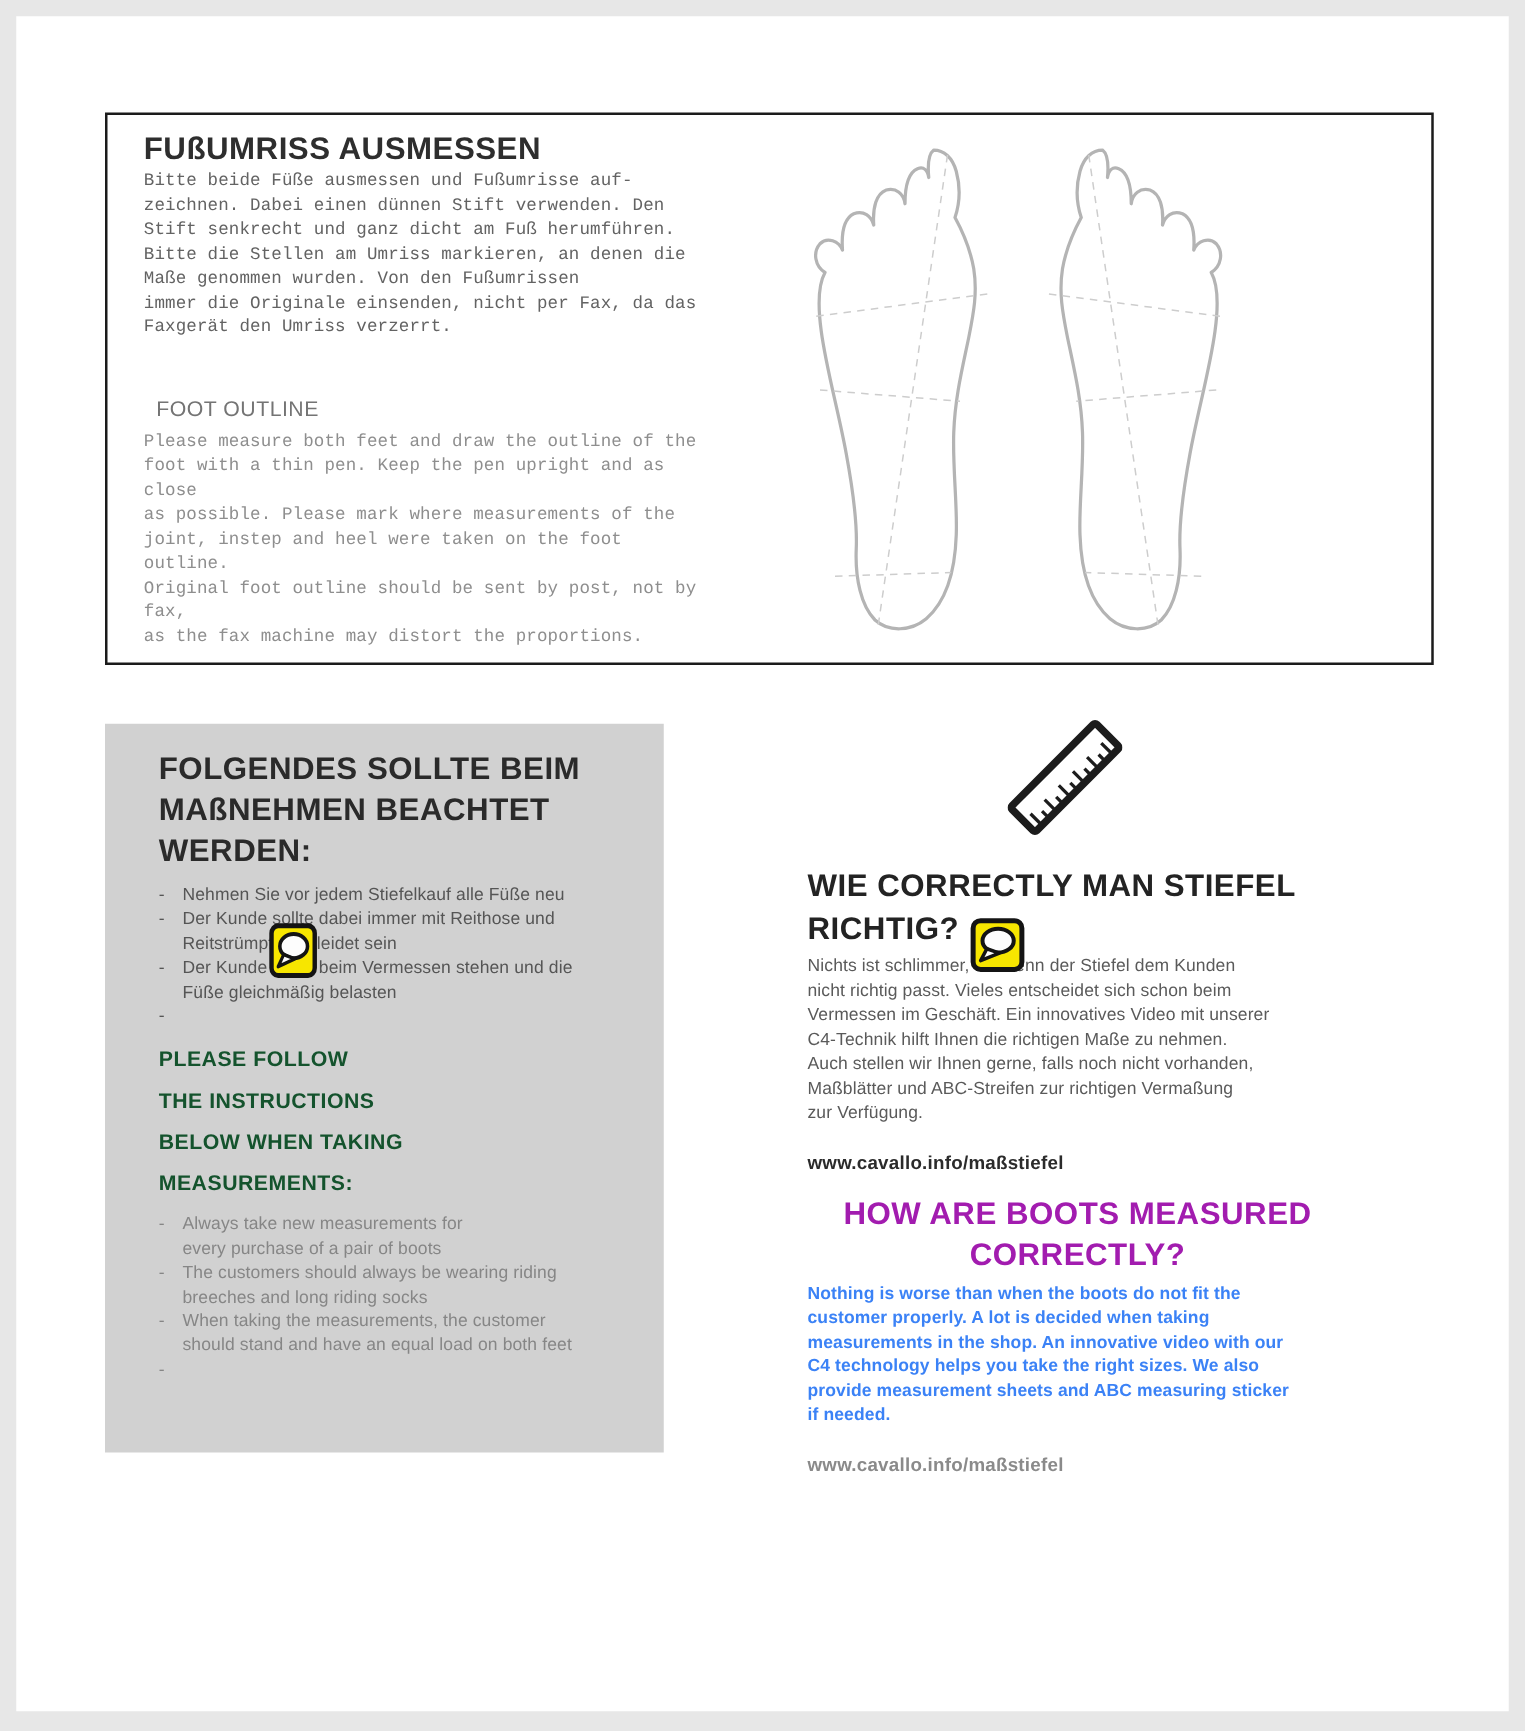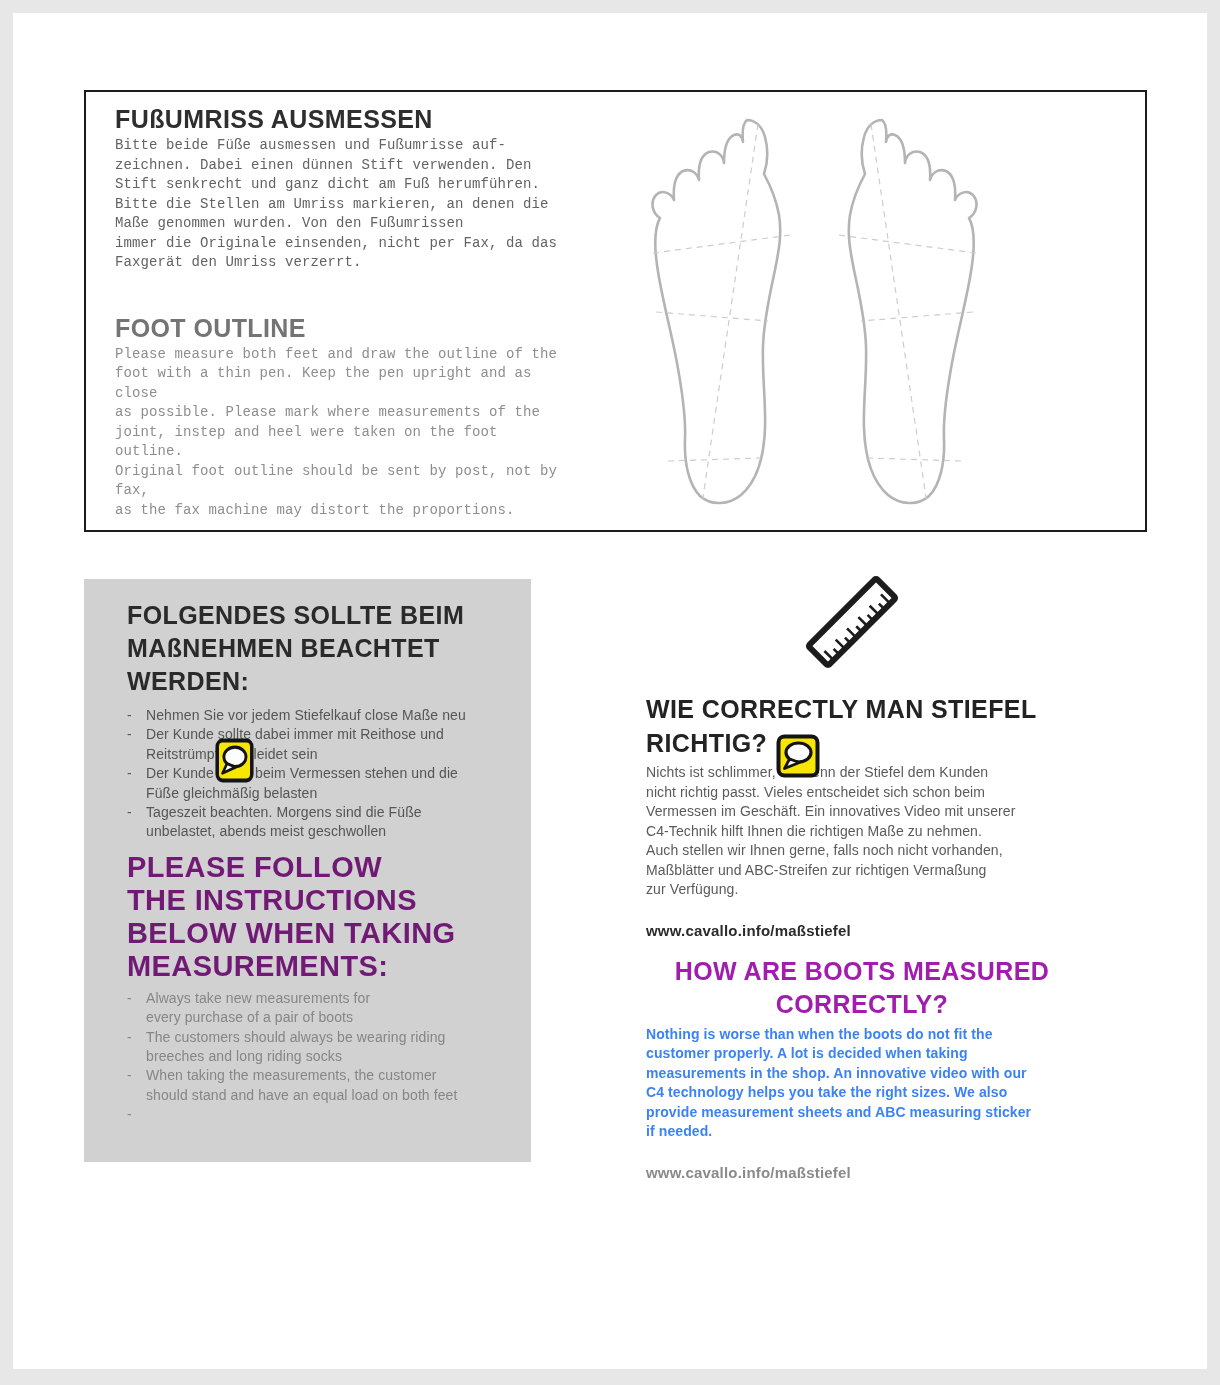--- a/index.html
+++ b/index.html
@@ -23,43 +23,43 @@
     background:#fff;
   }
   .top-box .text{
     position:absolute;left:29px;top:12px;width:450px;
   }
   .h-de{
     font-size:25px;font-weight:bold;color:#2e2e2e;
     letter-spacing:.4px;margin:0;line-height:30px;
   }
   .h-en{
-    font-size:25px;font-weight:bold;color:#747474;
-    letter-spacing:.4px;margin:40px 0 0 0;line-height:30px;
+    font-size:17px;font-weight:normal;color:#747474;
+    letter-spacing:.4px;margin:40px 0 0 10px;line-height:30px;
   }
   .body-txt{
     font-size:14px;line-height:19.5px;margin:2px 0 0 0;
     white-space:pre-line;letter-spacing:.1px;font-family:Liberation Mono, monospace;
   }
   .de-body{color:#636363;}
   .en-body{color:#8e8e8e;}
   
   .feet{position:absolute;left:560px;top:24px;}
   
   .gray-box{
     position:absolute;left:71px;top:566px;
     width:447px;height:583px;background:#d1d1d1;
     padding:20px 22px 0 43px;box-sizing:border-box;
   }
   .gb-h-de{
     font-size:25px;line-height:33px;font-weight:bold;color:#2a2a2a;
     letter-spacing:.4px;margin:0 0 8px 0;white-space:pre-line;
   }
   .gb-h-en{
-    font-size:29px;line-height:33px;font-weight:bold;color:#701a75;
+    font-size:17px;line-height:33px;font-weight:bold;color:#14532d;
     letter-spacing:.4px;margin:9px 0 6px 0;white-space:pre-line;
   }
   ul.bullets{list-style:none;margin:0;padding:0;}
   ul.bullets li{display:flex;font-size:14px;line-height:19.4px;letter-spacing:.1px;}
   ul.bullets .dash{width:19px;flex:none;}
   ul.bullets .txt{white-space:pre-line;}
   .de-bullets li{color:#555555;}
   .en-bullets li{color:#868686;}
   
   .right-col{position:absolute;left:633px;top:679px;width:432px;}
@@ -149,36 +149,34 @@
     </svg>
   </div>
 
   <div class="gray-box">
     <h2 class="gb-h-de">FOLGENDES SOLLTE BEIM
 MAßNEHMEN BEACHTET
 WERDEN:</h2>
     <ul class="bullets de-bullets">
       <li>
           <span class="dash">-</span>
-          <span class="txt">Nehmen Sie vor jedem Stiefelkauf close Maße neu</span>
+          <span class="txt">Nehmen Sie vor jedem Stiefelkauf alle Füße neu</span>
         </li>
       <li>
           <span class="dash">-</span>
           <span class="txt">Der Kunde sollte dabei immer mit Reithose und
 Reitstrümpfe bekleidet sein</span>
         </li>
       <li>
           <span class="dash">-</span>
           <span class="txt">Der Kunde sollte beim Vermessen stehen und die
 Füße gleichmäßig belasten</span>
         </li>
       <li>
           <span class="dash">-</span>
-          <span class="txt">Tageszeit beachten. Morgens sind die Füße
-unbelastet, abends meist geschwollen</span>
         </li>
     </ul>
     <h2 class="gb-h-en">PLEASE FOLLOW
 THE INSTRUCTIONS
 BELOW WHEN TAKING
 MEASUREMENTS:</h2>
     <ul class="bullets en-bullets">
       <li>
           <span class="dash">-</span>
           <span class="txt">Always take new measurements for

